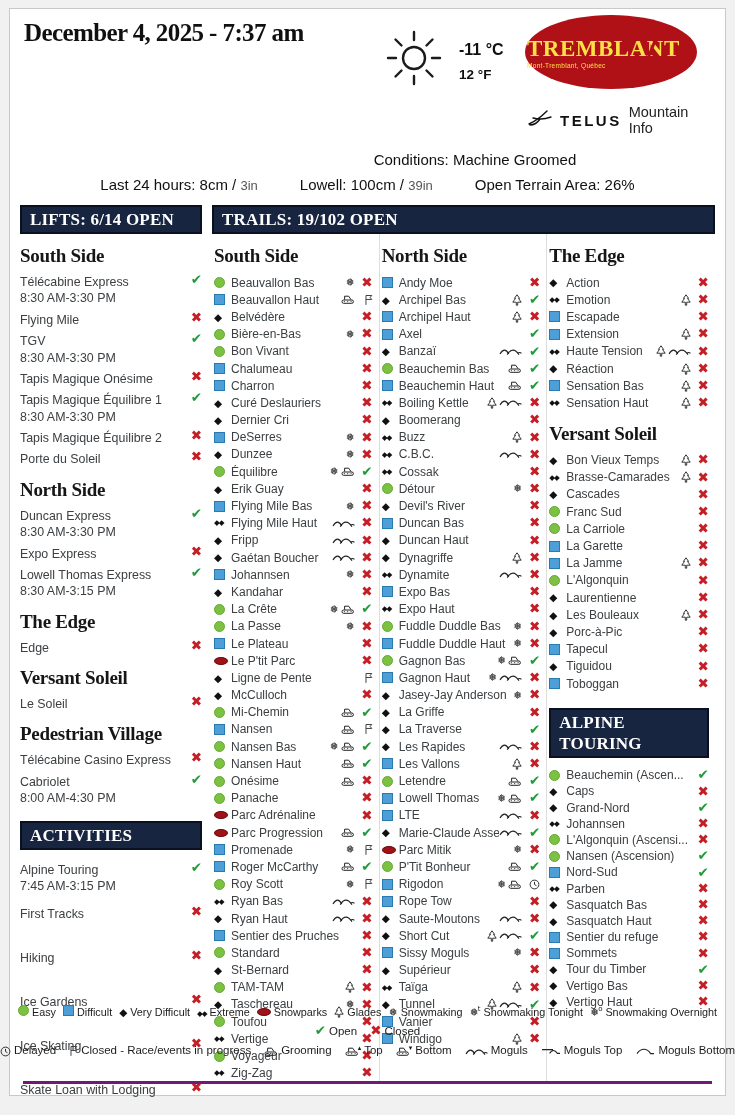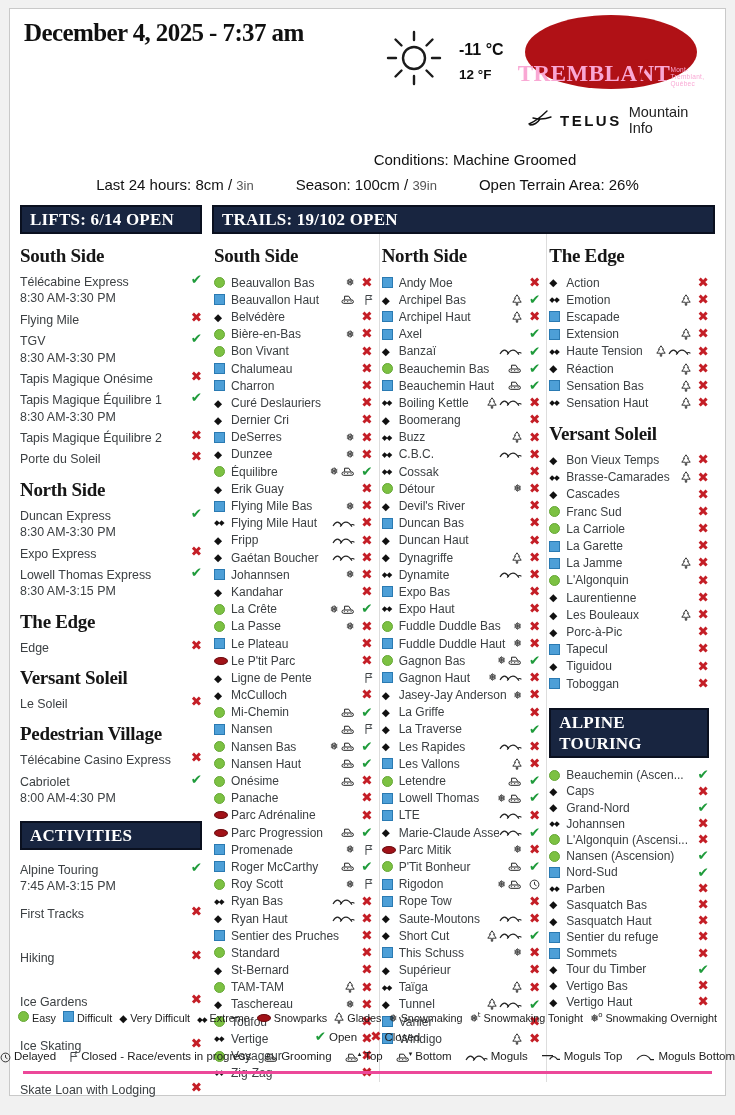--- a/index.html
+++ b/index.html
@@ -9,21 +9,21 @@
   
   .hdr{display:flex;padding:8px 23px 0 14px}
   .hdr-left{width:345px}
   .hdr-title{font-family:"Liberation Serif",serif;font-weight:700;font-size:25px;color:#101010;letter-spacing:-.6px;margin:2px 0 8px}
   .hdr-msg{font-size:12.3px;line-height:1.4;color:#3b3b3b;margin:0}
   .hdr-wx{display:flex;margin-left:16px;margin-top:12px}
   .temps{margin-left:16px;margin-top:12px;color:#101010}
   .tc{font-size:16px;font-weight:700}
   .tf{font-size:13.5px;font-weight:700;margin-top:8px}
   .hdr-logo{margin-left:auto;width:175px}
-  .oval-logo{width:168px;height:70px;background:#b01116;border-radius:50%;color:#f9a8d4;display:flex;flex-direction:row;align-items:flex-end;justify-content:center;box-shadow:0 0 0 2px #b01116}
+  .oval-logo{width:168px;height:70px;background:#b01116;border-radius:50%;color:#fde047;display:flex;flex-direction:column;align-items:flex-start;justify-content:center;box-shadow:0 0 0 2px #b01116}
   .logo-word{font-family:"Liberation Serif",serif;font-weight:700;font-size:23px;letter-spacing:.5px;position:relative}
   .logo-word .slash{position:absolute;right:26px;top:-2px;width:3px;height:26px;background:#b01116;transform:rotate(22deg)}
   .logo-sub{font-size:6.5px;margin-top:0;letter-spacing:.3px}
   .telus{margin-top:17px;display:flex;align-items:center;justify-content:flex-end;gap:7px}
   .telus-word{font-weight:700;font-size:15px;letter-spacing:2.5px;color:#111}
   .telus-suffix{font-size:14.5px;color:#222}
 
   .cond{text-align:center;padding-left:215px;font-size:15px;color:#111;margin-top:15px}
   .stats{display:flex;justify-content:center;gap:42px;font-size:15px;margin-top:8px;color:#111}
   .stat b{font-weight:400}
@@ -60,21 +60,21 @@
   .dia{font-family:"DejaVu Sans",sans-serif;font-size:10.5px;color:#111;line-height:1}
   .ext{font-size:7.5px;letter-spacing:-1px}
   .flake{font-family:"DejaVu Sans",sans-serif;font-size:11px;color:#222;line-height:1}
   .sup{font-style:normal;font-size:7px;vertical-align:super;margin-left:-1px}
   .st{font-family:"DejaVu Sans",sans-serif;font-weight:700;line-height:1}
   .ok{color:#1f9b3b;font-size:13.5px}
   .no{color:#c41e26;font-size:13.5px}
   .ic{display:inline-block;vertical-align:middle}
 
   
-  .legend{position:absolute;left:13px;right:13px;bottom:21px;border-bottom:3px solid #ec4899;padding-bottom:8px}
+  .legend{position:absolute;left:13px;right:13px;bottom:11px;border-bottom:3px solid #701a75;padding-bottom:24px}
   .lrow{display:flex;justify-content:center;align-items:center;gap:7px;font-size:10.8px;color:#1c1c1c;margin-top:6px;white-space:nowrap}
   .lrow2{gap:13px;font-size:11.5px}
   .litem{display:flex;align-items:center;gap:3px}
 </style>
 </head>
 <body>
 
 <div class="card">
 
   <div class="hdr">
@@ -115,21 +115,21 @@
         </span>
         <span class="telus-word">TELUS</span>
         <span class="telus-suffix">Mountain Info</span>
       </div>
     </div>
   </div>
 
   <div class="cond">Conditions: Machine Groomed</div>
   <div class="stats" id="stats-row">
       <span class="stat"><b>Last 24 hours:</b> 8cm / <span class="v2">3in</span></span>
-      <span class="stat"><b>Season:</b> 100cm / <span class="v2">39in</span></span>
+      <span class="stat"><b>Lowell:</b> 100cm / <span class="v2">39in</span></span>
       <span class="stat"><b>Open Terrain Area:</b> 26%</span>
     </div>
 
   <div class="main">
     <div class="leftcol">
       <div class="band">LIFTS: 6/14 OPEN</div>
       <div id="lifts-groups">
           <div class="ghead">South Side</div>
           <div class="lift">
        <div class="lift-name">Télécabine Express</div>
@@ -1381,21 +1381,21 @@
                 </svg>
               </span>
      <span class="tstat">
                 <span class="st ok">✔</span>
               </span>
    </div>
             <div class="trow ">
      <span class="tdiff">
                 <span class="sh sq"></span>
               </span>
-     <span class="tname">This Schuss</span>
+     <span class="tname">Sissy Moguls</span>
      <span class="tics">
                 <span class="flake">❅</span>
               </span>
      <span class="tstat">
                 <span class="st no">✖</span>
               </span>
    </div>
             <div class="trow ">
      <span class="tdiff">
                 <span class="dia">◆</span>

